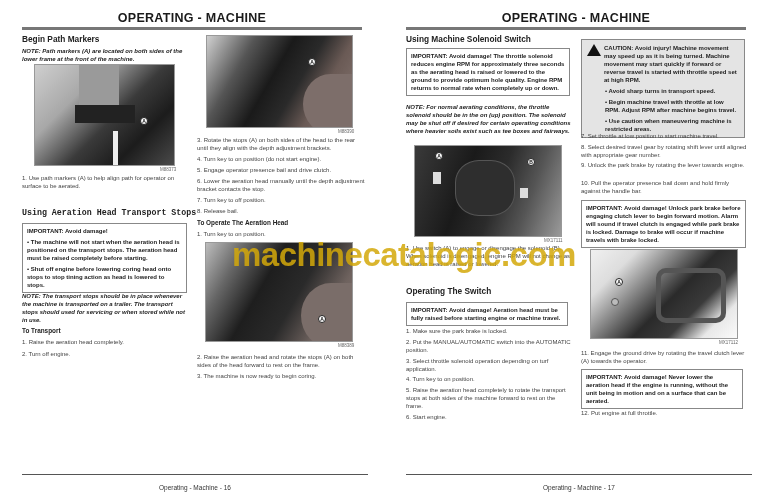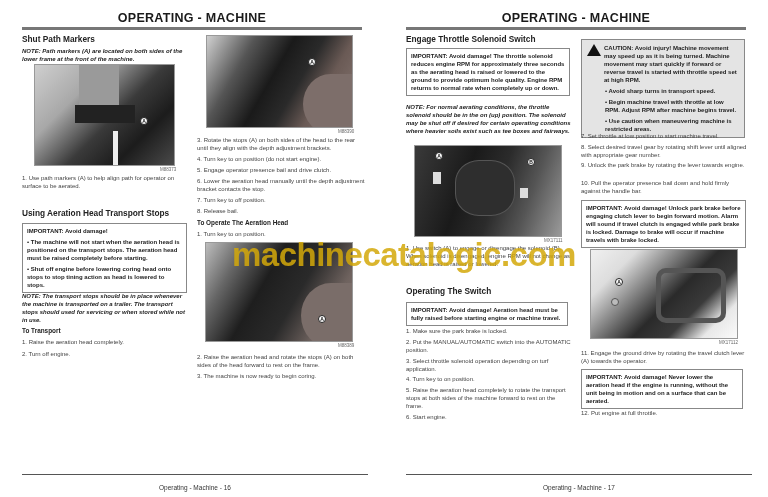--- a/index.html
+++ b/index.html
@@ -28,34 +28,34 @@
   .callout { position: absolute; width: 8px; height: 8px; border-radius: 50%; background: #fff; border: 1px solid #222; font-size: 5px; font-weight: bold; line-height: 6px; text-align: center; color: #111; }
   .watermark { position: absolute; top: 236px; left: 232px; font-size: 33px; font-weight: bold; color: #d4a90a; opacity: 0.85; letter-spacing: -0.5px; white-space: nowrap; }
 </style>
 </head>
 <body>
 
 <div class="page left">
   <div class="page-title">OPERATING - MACHINE</div>
   <div class="title-rule"></div>
 
-  <h2 class="abs" style="top:34px;left:22px;">Shut Path Markers</h2>
+  <h2 class="abs" style="top:34px;left:22px;">Begin Path Markers</h2>
   <p class="note abs" style="top:47px;left:22px;width:165px;">NOTE: Path markers (A) are located on both sides of the lower frame at the front of the machine.</p>
 
   <div class="photo" style="top:64px;left:34px;width:141px;height:102px;background:linear-gradient(135deg,#cfcfcf 0%,#a8a8a8 30%,#3a3a3a 55%,#1c1c1c 75%,#4a4a4a 100%);">
     <div style="position:absolute;left:44px;top:0;width:40px;height:45px;background:#9a9a9a;"></div>
     <div style="position:absolute;left:40px;top:40px;width:60px;height:18px;background:#222;"></div>
     <div style="position:absolute;left:78px;top:66px;width:5px;height:36px;background:#eee;"></div>
     <div class="callout" style="left:105px;top:52px;">A</div>
   </div>
   <div class="fig-label" style="top:167px;left:160px;">M88373</div>
 
   <p class="step abs" style="top:174px;left:22px;width:165px;">1. Use path markers (A) to help align path for operator on surface to be aerated.</p>
 
-  <h2 class="abs" style="top:208px;left:22px;">Using Aeration Head Transport Stops</h2>
+  <h2 class="abs" style="top:208px;left:22px;font-family:Liberation Mono, monospace;">Using Aeration Head Transport Stops</h2>
 
   <div class="box abs" style="top:223px;left:22px;width:165px;">
     <p>IMPORTANT: Avoid damage!</p>
     <p>• The machine will not start when the aeration head is positioned on the transport stops. The aeration head must be raised completely before starting.</p>
     <p>• Shut off engine before lowering coring head onto stops to stop tining action as head is lowered to stops.</p>
   </div>
 
   <p class="note abs" style="top:292px;left:22px;width:165px;">NOTE: The transport stops should be in place whenever the machine is transported on a trailer. The transport stops should used for servicing or when stored while not in use.</p>
 
   <h3 class="abs" style="top:327px;left:22px;">To Transport</h3>
@@ -88,21 +88,21 @@
   <p class="step abs" style="top:372px;left:197px;width:170px;">3. The machine is now ready to begin coring.</p>
 
   <div class="foot-rule"></div>
   <div class="footer">Operating - Machine - 16</div>
 </div>
 
 <div class="page right">
   <div class="page-title">OPERATING - MACHINE</div>
   <div class="title-rule"></div>
 
-  <h2 class="abs" style="top:34px;left:22px;">Engage Throttle Solenoid Switch</h2>
+  <h2 class="abs" style="top:34px;left:22px;">Using Machine Solenoid Switch</h2>
   <div class="box abs" style="top:48px;left:22px;width:164px;">
     <p>IMPORTANT: Avoid damage! The throttle solenoid reduces engine RPM for approximately three seconds as the aerating head is raised or lowered to the ground to provide optimum hole quality. Engine RPM returns to normal rate when completely up or down.</p>
   </div>
   <p class="note abs" style="top:103px;left:22px;width:166px;">NOTE: For normal aerating conditions, the throttle solenoid should be in the on (up) position. The solenoid may be shut off if desired for certain operating conditions where heavier soils exist such as tee boxes and fairways.</p>
 
   <div class="photo" style="top:145px;left:30px;width:148px;height:92px;background:linear-gradient(110deg,#3a3a3a 0%,#1a1a1a 35%,#2b2b2b 55%,#555 75%,#9a9a9a 100%);">
     <div style="position:absolute;left:40px;top:14px;width:60px;height:56px;border-radius:40%;background:#2e2e2e;border:1px solid #555;"></div>
     <div style="position:absolute;left:18px;top:26px;width:8px;height:12px;background:#ddd;"></div>
     <div style="position:absolute;left:105px;top:42px;width:8px;height:10px;background:#ddd;"></div>
     <div class="callout" style="left:20px;top:6px;">A</div>

